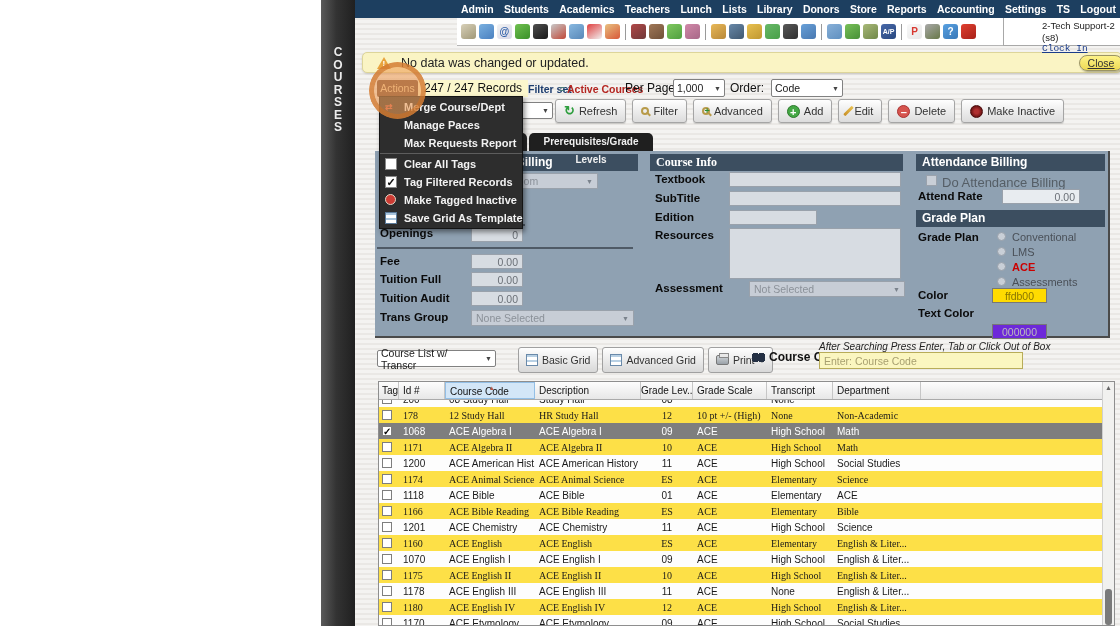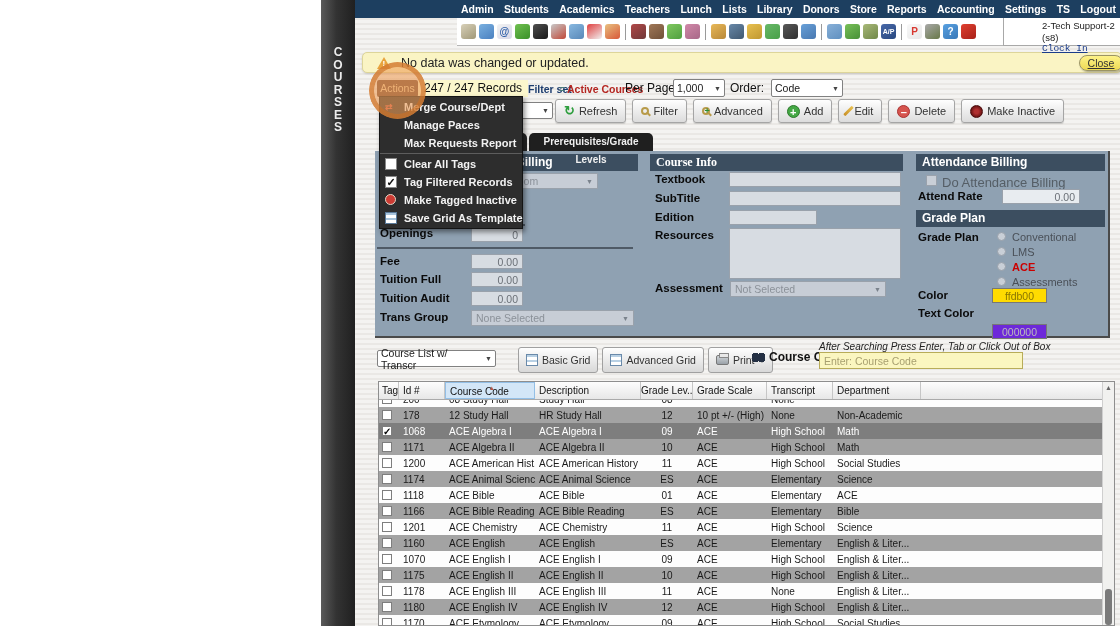--- a/index.html
+++ b/index.html
@@ -173,21 +173,21 @@
   .tbl { left:338px; top:381px; width:737px; height:245px; background:#fff; border:1px solid #8e8e8e; }
   .thead { position:absolute; left:0; top:0; right:0; height:18px;
     background:linear-gradient(#fdfdfd,#e7e7e7); border-bottom:1px solid #aaa; display:flex; }
   .th { font-size:10px; color:#111; line-height:17px; padding-left:4px; border-right:1px solid #c6c6c6;
     white-space:nowrap; overflow:hidden; position:relative; cursor:pointer;}
   .th.sorted { background:#d3e6f7; border:1px solid #93bfe6; }
   .th.sorted::after { content:"▴"; position:absolute; top:-4px; left:50%; color:#b55548; font-size:7px;}
   .tbody { position:absolute; left:0; top:18px; right:0; bottom:0; overflow:hidden; }
   .tr { display:flex; height:16px; align-items:center; font-size:10px; color:#1a1a1a;
     background:#fdfdfd; cursor:pointer;}
-  .tr.stripe { background:#a3a3a3; }
+  .tr.stripe { background:#fde047;font-family:Liberation Serif, serif; }
   .tr.selected { background:#7e7e7e; color:#fff; }
   .tr.partial { margin-top:-9px; }
   .td { padding-left:4px; white-space:nowrap; overflow:hidden; }
   .c0 { width:20px; padding-left:3px; } .c1 { width:46px; } .c2 { width:90px; } .c3 { width:106px; }
   .c4 { width:52px; text-align:center; padding-left:0;} .c5 { width:74px; } .c6 { width:66px; } .c7 { width:88px; }
   .cf { flex:1; }
   .tagbox { width:10px; height:10px; background:#fff; border:1px solid #7e7e7e; display:block;
     font-size:10px; line-height:9px; color:#000; font-weight:bold; text-align:center; }
   .tbl-scroll { position:absolute; right:0; top:0; width:12px; height:100%; background:#f1f1ef;
     border-left:1px solid #cfcfcf; z-index:4; }
@@ -364,21 +364,21 @@
     <div class="abs hd" style="left:275px;top:3px;width:253px;font-family:Liberation Serif, serif;">Course Info</div>
     <div class="abs flabel" style="left:280px;top:22px;">Textbook</div>
     <input class="abs fin" style="left: 354px; top: 21px; width: 172px; height: 15px;">
     <div class="abs flabel" style="left:280px;top:41px;">SubTitle</div>
     <input class="abs fin" style="left: 354px; top: 40px; width: 172px; height: 15px;">
     <div class="abs flabel" style="left:280px;top:60px;">Edition</div>
     <input class="abs fin" style="left: 354px; top: 59px; width: 88px; height: 15px;">
     <div class="abs flabel" style="left:280px;top:78px;">Resources</div>
     <textarea class="abs fin" style="left: 354px; top: 77px; width: 172px; height: 51px; resize: none;"></textarea>
     <div class="abs flabel" style="left:280px;top:131px;">Assessment</div>
-    <div class="abs fsel" style="left:355px;top:130px;width:156px;height:16px;">
+    <div class="abs fsel" style="left:374px;top:130px;width:156px;height:16px;">
       <span>Not Selected</span>
         <span class="chev">▼</span>
     </div>
 
     <div class="abs hd" style="left:541px;top:3px;width:189px;">Attendance Billing</div>
     <div class="abs cbox" style="left:551px;top:24px;"></div>
     <div class="abs gray-lab" style="left:567px;top:24px;">Do Attendance Billing</div>
     <div class="abs flabel" style="left:543px;top:39px;">Attend Rate</div>
     <input class="abs fin num" style="left: 627px; top: 38px; width: 78px; height: 15px; background: rgb(232, 236, 240);" value="0.00">
     <div class="abs hd" style="left:541px;top:59px;width:189px;">Grade Plan</div>

